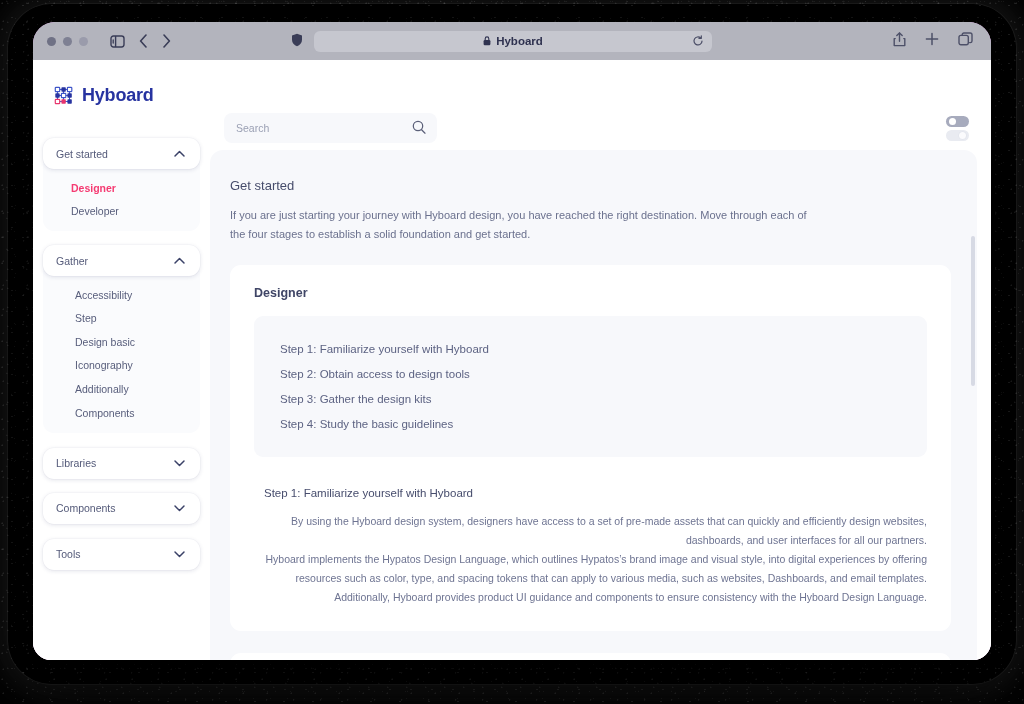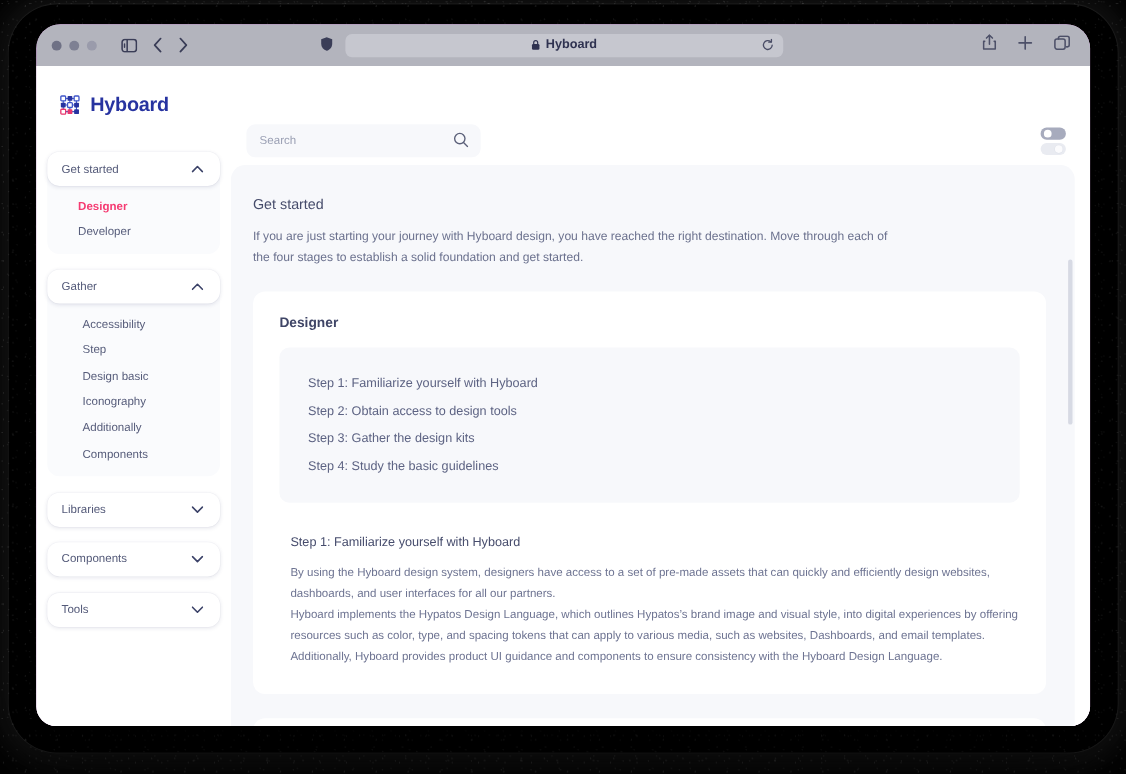--- a/index.html
+++ b/index.html
@@ -199,21 +199,21 @@
     border-radius: 9px;
     padding: 21px 0 20px 0;
   }
   .step {
     font-size: 11.5px; color: #5d6383;
     padding: 6.5px 0 6.5px 26px;
   }
 
   .section { margin-top: 30px; padding: 0 0 0 10px; }
   h3.sec-title { font-size: 11.5px; color: #474d6d; font-weight: 400; margin-bottom: 13px; }
-  .body-text { font-size: 10.5px; color: #6e7492; line-height: 1.82; }
+  .body-text { font-size: 10.5px; color: #6e7492; line-height: 1.82; text-align: right; }
   h4.sub-title { font-size: 11.5px; color: #525876; font-weight: 700; margin-bottom: 4px; }
   .brand-sketch { width: 46px; height: 22px; position: relative; }
 
   
   .vscroll {
     position: absolute; right: 2px; top: 86px;
     width: 4px; height: 150px; border-radius: 3px;
     background: #d7dae4;
   }
 </style>

